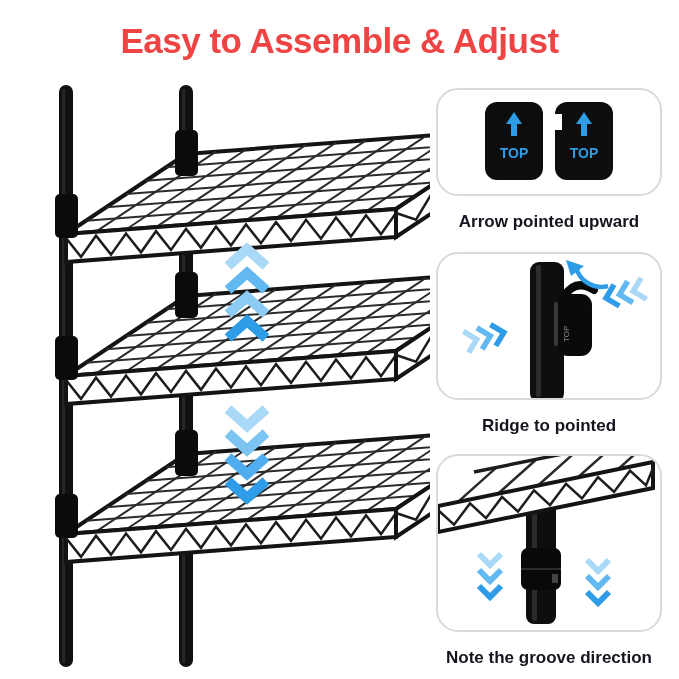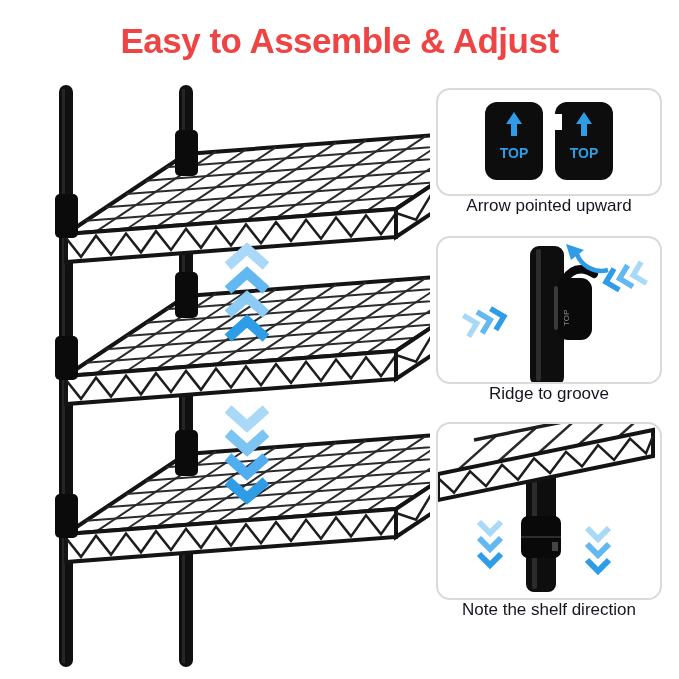--- a/index.html
+++ b/index.html
@@ -36,31 +36,31 @@
     display: flex;
     flex-direction: column;
   }
   .panel { width: 226px; }
   .panel + .panel { margin-top: 20px; }
   .panel.p3 { margin-top: 18px; }
   .panel-box {
     width: 226px;
     background: #ffffff;
     border: 2px solid #dadada;
-    border-radius: 14px;
+    border-radius: 22px;
     overflow: hidden;
   }
   .p1 .panel-box { height: 108px; }
   .p2 .panel-box { height: 148px; }
   .p3 .panel-box { height: 178px; }
   .caption {
-    margin-top: 0;
+    margin-top: 16px;
     text-align: center;
     font-size: 17px;
-    font-weight: 400;
+    font-weight: 700;
     color: #15151f;
     white-space: nowrap;
   }
   svg text.top-label {
     font-family: "Liberation Sans", sans-serif;
     font-weight: bold;
   }
 </style>
 </head>
 <body>
@@ -166,21 +166,21 @@
             <polyline points="14,-11 25,0 14,11" stroke="#62b8f0"></polyline>
             <polyline points="28,-11 39,0 28,11" stroke="#2f9ce8"></polyline>
           </g>
           <g transform="translate(168,44) rotate(-14)" fill="none" stroke-width="5.5" stroke-linejoin="miter">
             <polyline points="11,-11 0,0 11,11" stroke="#2f9ce8"></polyline>
             <polyline points="25,-11 14,0 25,11" stroke="#62b8f0"></polyline>
             <polyline points="39,-11 28,0 39,11" stroke="#a9d9f7"></polyline>
           </g>
         </svg>
       </div>
-      <p class="caption">Ridge to groove</p>
+      <p class="caption">Ridge to pointed</p>
     </section>
 
     <section class="panel p3">
       <div class="panel-box">
         <svg width="222" height="174" viewBox="0 0 222 174">
           <g>
             <path d="M20,45.9 L58,11.9 M60,37.7 L98,3.7 M100,29.5 L138,-4.5 M140,21.3 L178,-12.7 M180,13.2 L218,-20.8" stroke="#2b2b2b" stroke-width="2.5" fill="none"></path>
             <path d="M36,16 L218,-21" stroke="#1d1d1d" stroke-width="3.5" fill="none"></path>
           </g>
           <g>
@@ -201,17 +201,17 @@
             <polyline points="-11,16 0,27 11,16" stroke="#62b8f0"></polyline>
             <polyline points="-11,32 0,43 11,32" stroke="#2f9ce8"></polyline>
           </g>
           <g transform="translate(160,104)" fill="none" stroke-width="6" stroke-linejoin="miter">
             <polyline points="-11,0 0,11 11,0" stroke="#a9d9f7"></polyline>
             <polyline points="-11,16 0,27 11,16" stroke="#62b8f0"></polyline>
             <polyline points="-11,32 0,43 11,32" stroke="#2f9ce8"></polyline>
           </g>
         </svg>
       </div>
-      <p class="caption">Note the shelf direction</p>
+      <p class="caption">Note the groove direction</p>
     </section>
 
   </div>
 </div>
 
 </body></html>

